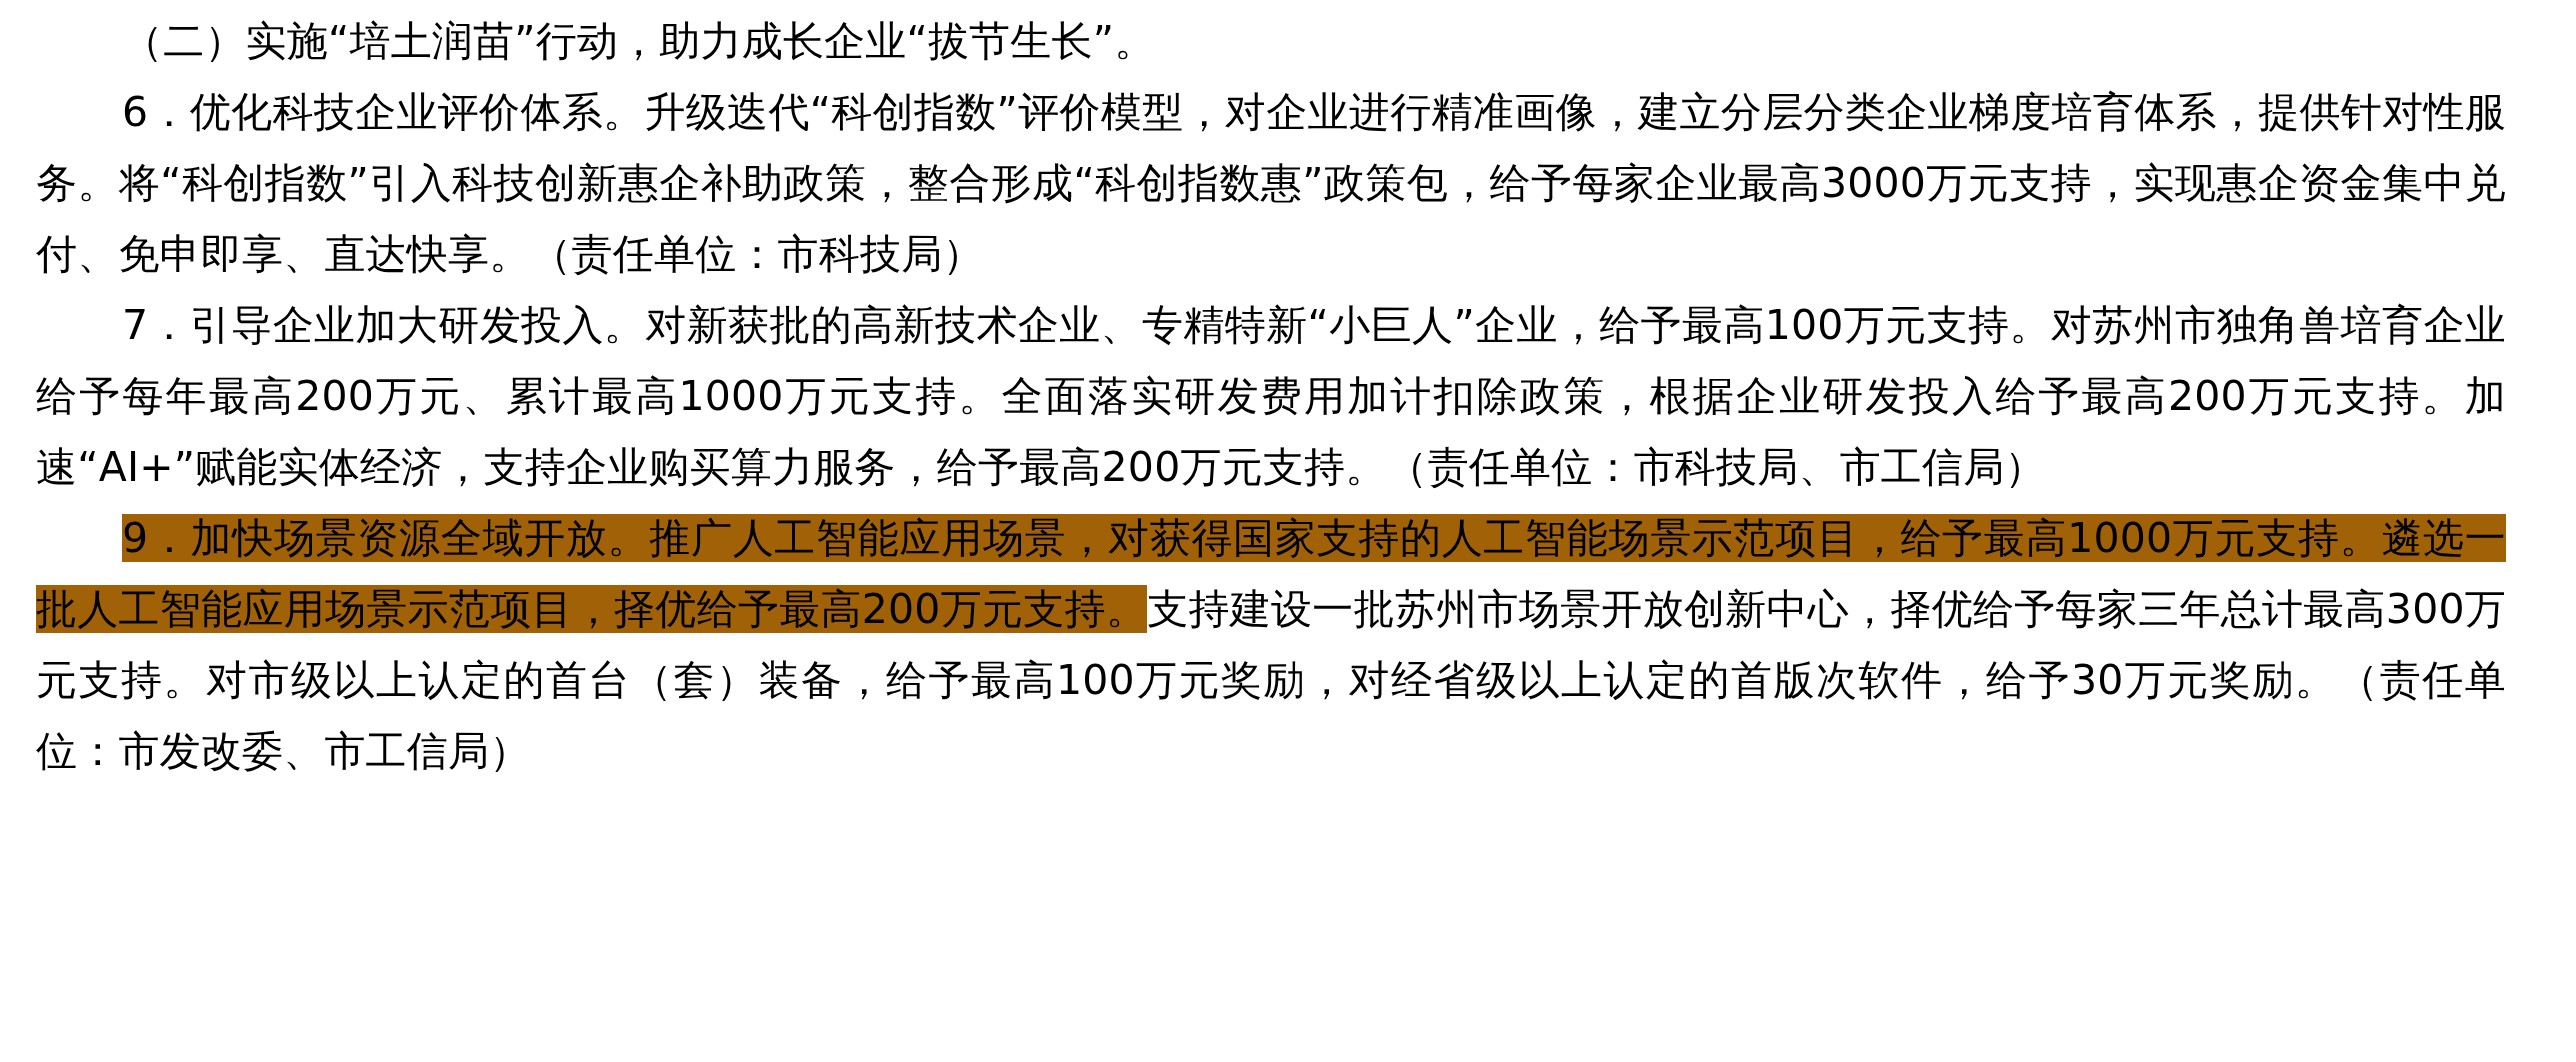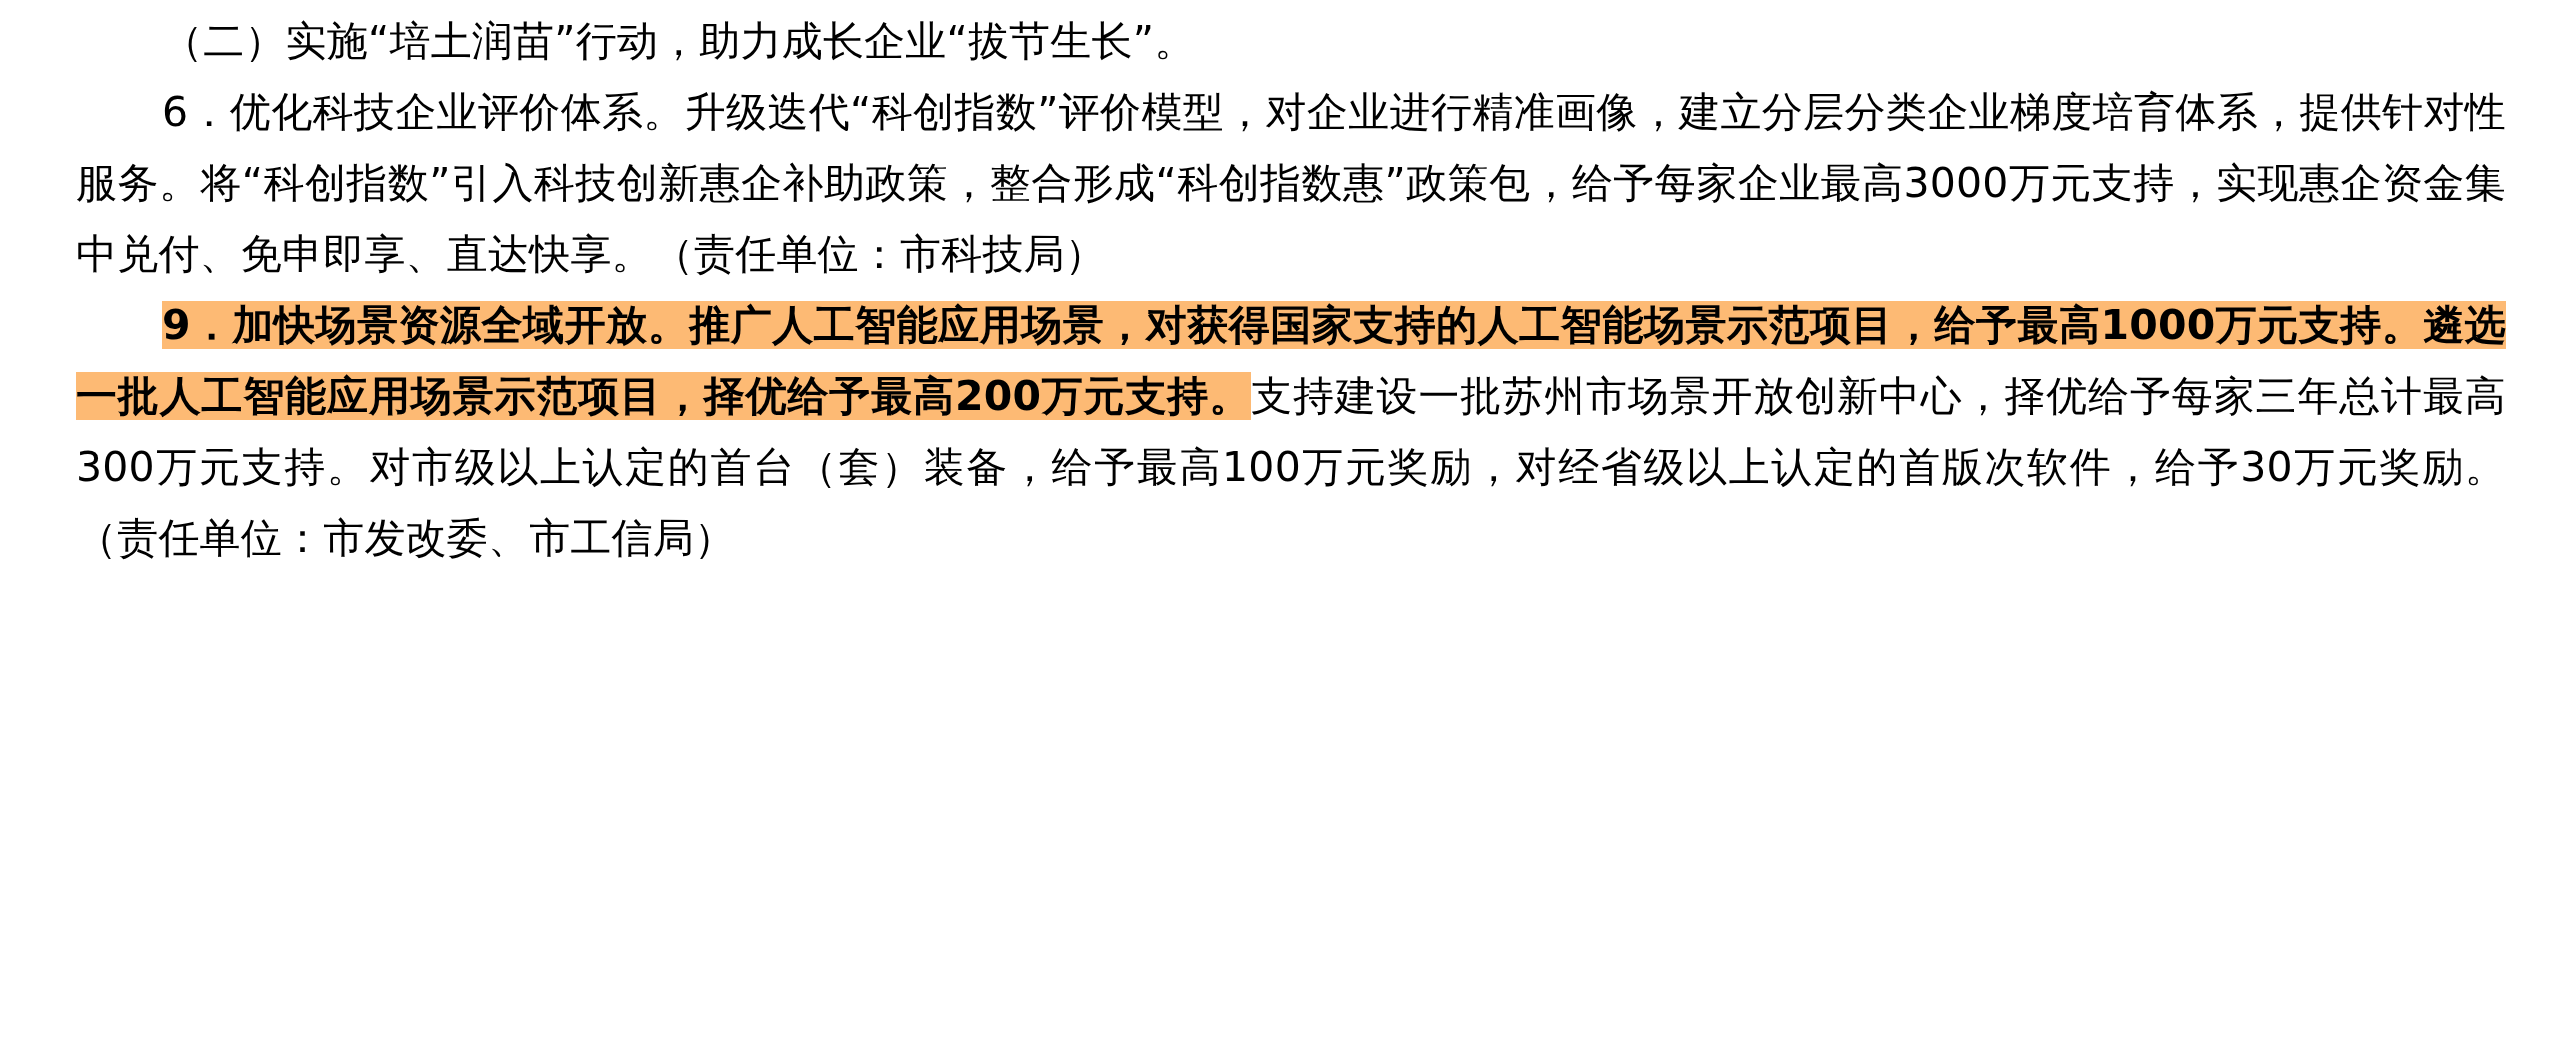--- a/index.html
+++ b/index.html
@@ -11,45 +11,45 @@
     width: 2576px;
     height: 1062px;
     font-family: "DejaVu Sans", "Liberation Sans", sans-serif;
     color: #000000;
     overflow: hidden;
   }
   .doc {
     box-sizing: border-box;
     width: 2576px;
     height: 1062px;
-    padding: 6px 70px 0 76px;
+    padding: 6px 70px 0 36px;
   }
   .para {
     font-size: 41px;
     line-height: 71px;
     text-align: justify;
     text-justify: inter-ideograph;
     letter-spacing: 0.2px;
     margin: 0;
     padding: 0;
   }
   .indent {
     text-indent: 86px;
   }
   .hl {
-    background: #fdba74;
-    font-weight: bold;
+    background: #a16207;
   }
   .seg {
     white-space: pre-wrap;
   }
 </style>
 </head>
 <body>
 
 <div class="doc">
   <div id="paragraphs-root">
       <p class="para indent"><span class="seg">（二）实施“培土润苗”行动，助力成长企业“拔节生长”。</span></p>
       <p class="para indent"><span class="seg">6．优化科技企业评价体系。升级迭代“科创指数”评价模型，对企业进行精准画像，建立分层分类企业梯度培育体系，提供针对性服务。将“科创指数”引入科技创新惠企补助政策，整合形成“科创指数惠”政策包，给予每家企业最高3000万元支持，实现惠企资金集中兑付、免申即享、直达快享。（责任单位：市科技局）</span></p>
+      <p class="para indent"><span class="seg">7．引导企业加大研发投入。对新获批的高新技术企业、专精特新“小巨人”企业，给予最高100万元支持。对苏州市独角兽培育企业给予每年最高200万元、累计最高1000万元支持。全面落实研发费用加计扣除政策，根据企业研发投入给予最高200万元支持。加速“AI+”赋能实体经济，支持企业购买算力服务，给予最高200万元支持。（责任单位：市科技局、市工信局）</span></p>
       <p class="para indent"><span class="seg hl">9．加快场景资源全域开放。推广人工智能应用场景，对获得国家支持的人工智能场景示范项目，给予最高1000万元支持。遴选一批人工智能应用场景示范项目，择优给予最高200万元支持。</span><span class="seg">支持建设一批苏州市场景开放创新中心，择优给予每家三年总计最高300万元支持。对市级以上认定的首台（套）装备，给予最高100万元奖励，对经省级以上认定的首版次软件，给予30万元奖励。（责任单位：市发改委、市工信局）</span></p>
     </div>
 </div>
 
 
 </body></html>

